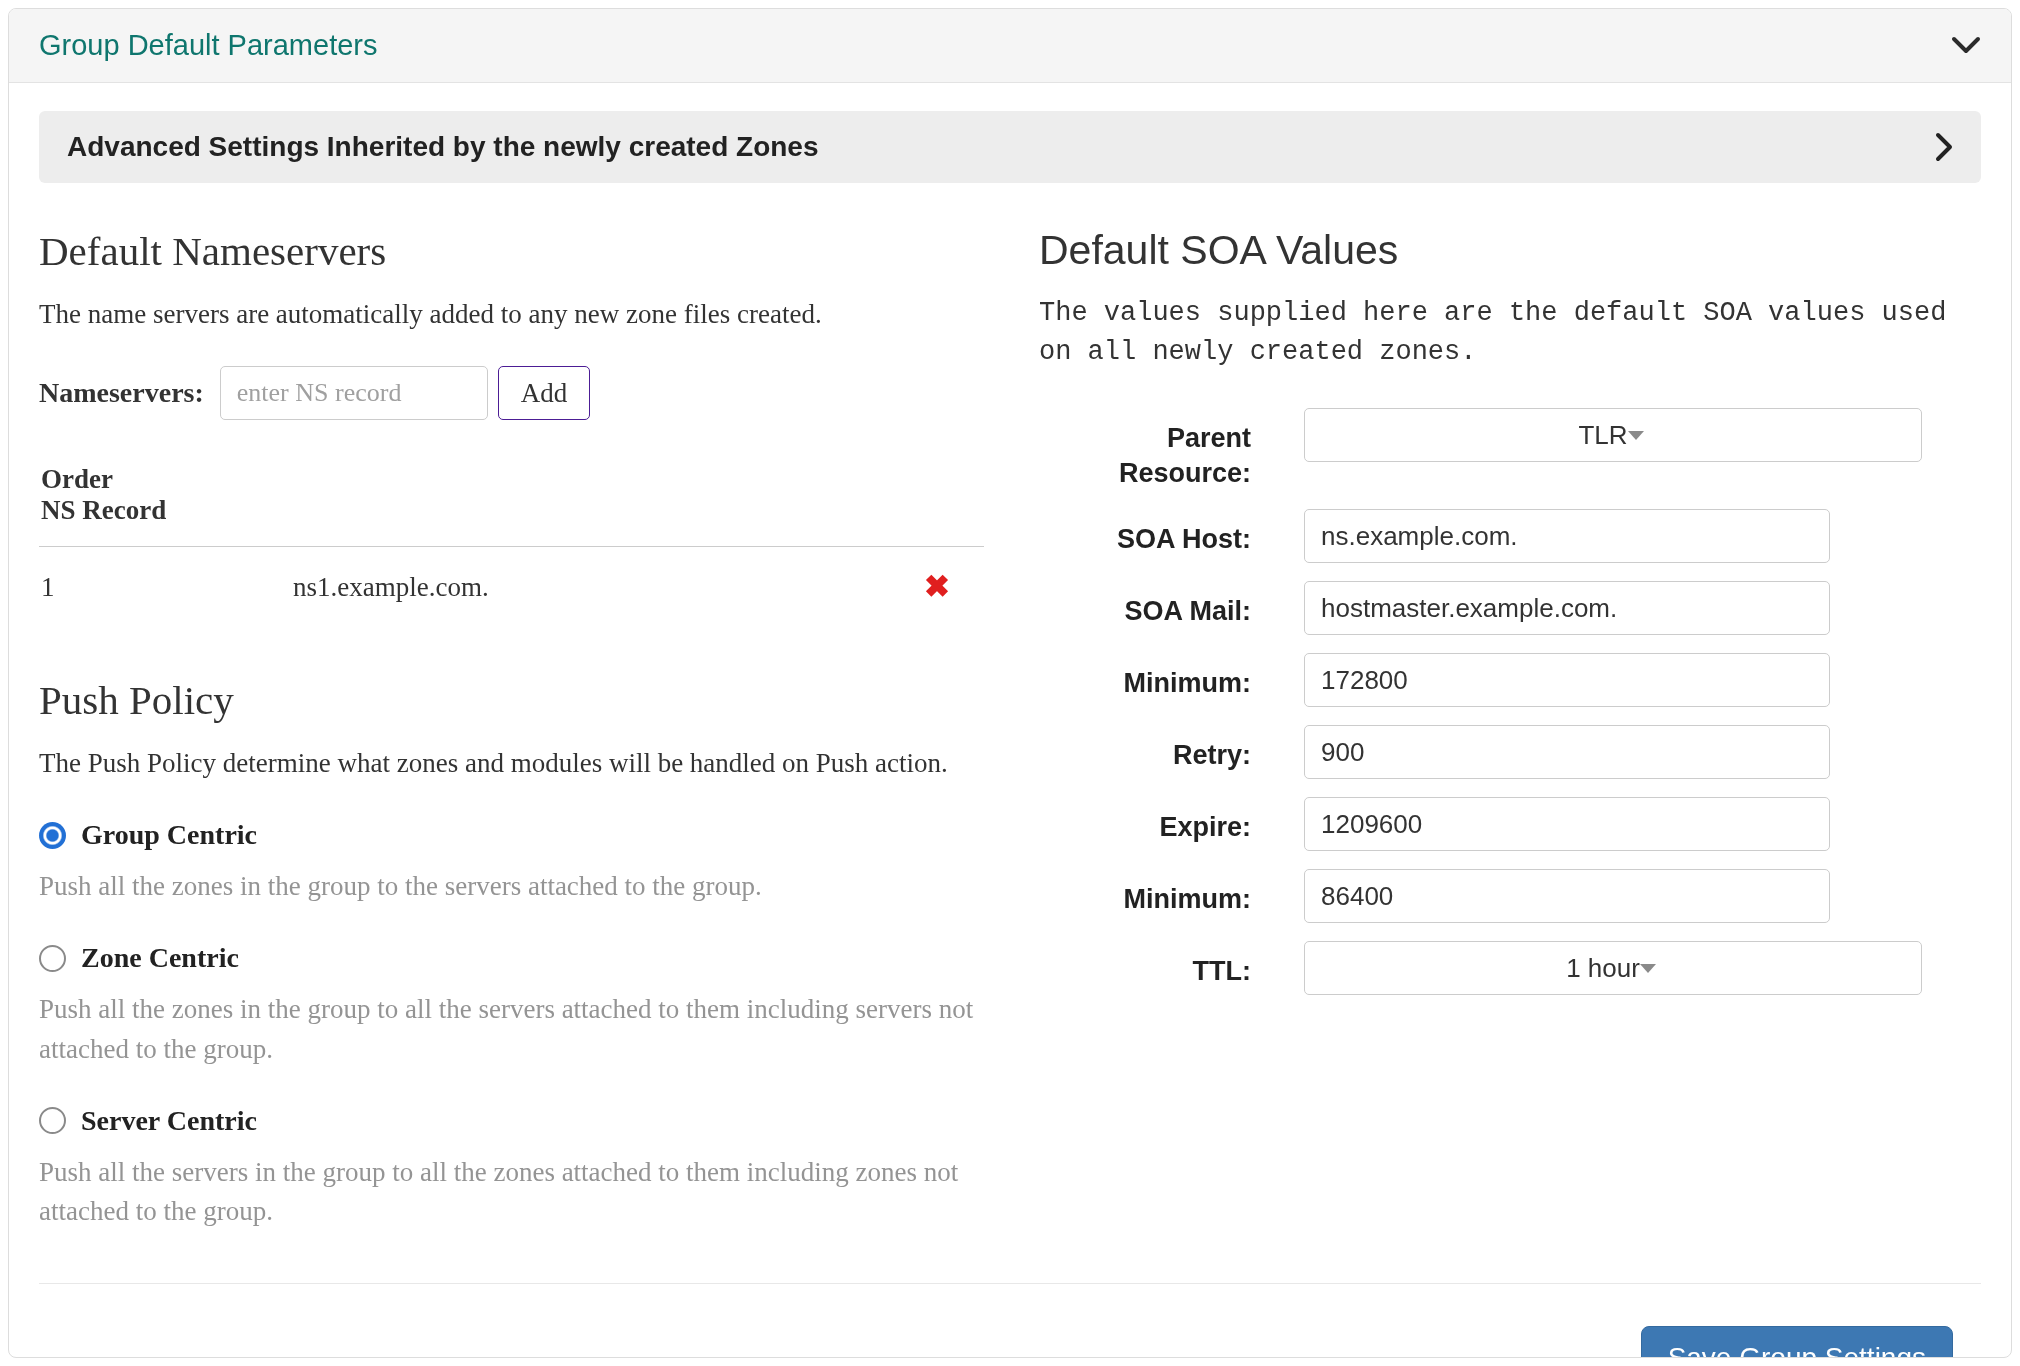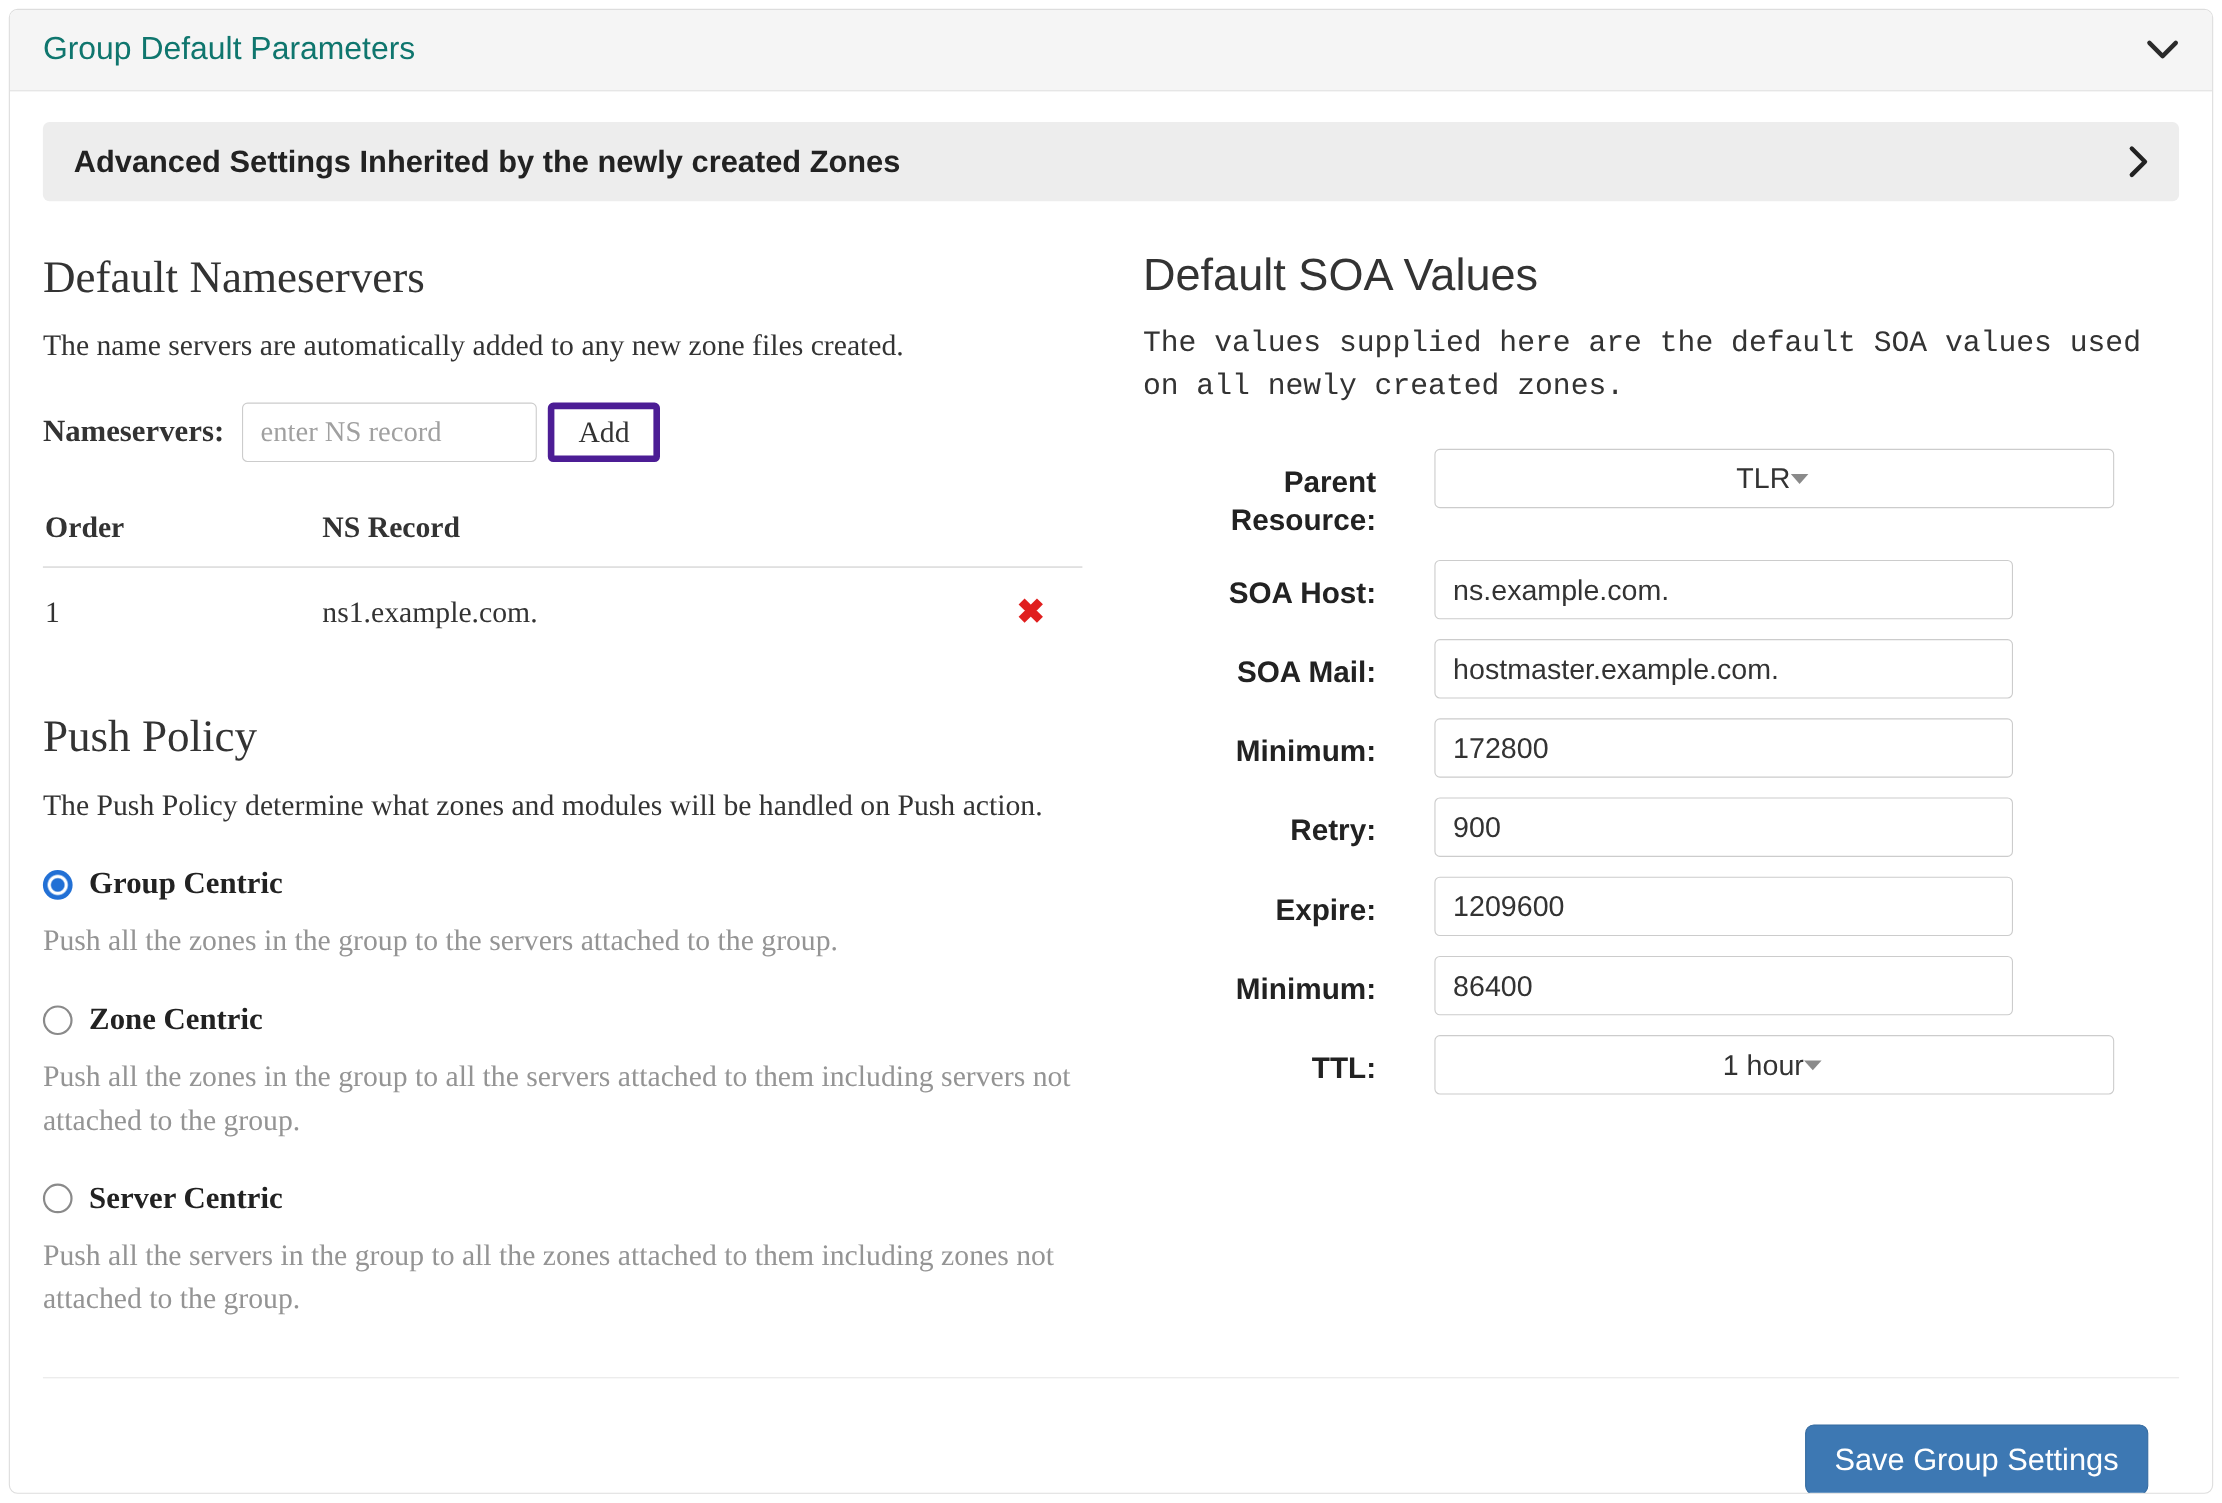--- a/index.html
+++ b/index.html
@@ -64,36 +64,37 @@
     background: #fff;
     outline: none;
   }
   .text-input::placeholder { color: #a0a0a0; }
   .ns-input { width: 268px; }
   .add-button {
     font-family: inherit;
     font-size: 27px;
     color: #333;
     background: #fff;
-    border: 6px solid #4c1d95;
+    border: 1px solid #4c1d95;
     border-radius: 5px;
     height: 54px;
     padding: 0 22px;
     margin-left: 10px;
     cursor: pointer;
   }
 
   
   .ns-table { width: 100%; }
   .ns-table-head {
     display: flex;
     font-size: 27px;
     font-weight: 700;
     padding: 10px 2px 20px 2px;
     border-bottom: 1px solid #ccc;
+    flex-direction: column;
   }
   .ns-table-row { display: flex; font-size: 27px; padding: 24px 2px 10px 2px; align-items: center; }
   .col-order { width: 252px; }
   .col-record { flex: 1; }
   .col-del { width: 90px; text-align: center; }
   .delete-x { color: #e01f1f; font-size: 31px; font-weight: 700; cursor: pointer; line-height: 1; }
 
   
   .push-policy { margin-top: 62px; }
   .radio-row { display: flex; align-items: center; margin-top: 36px; cursor: pointer; }

